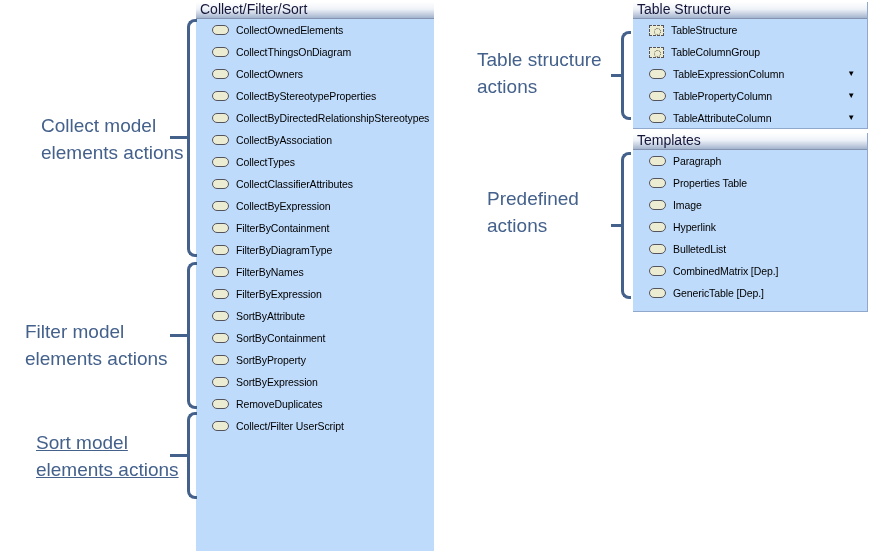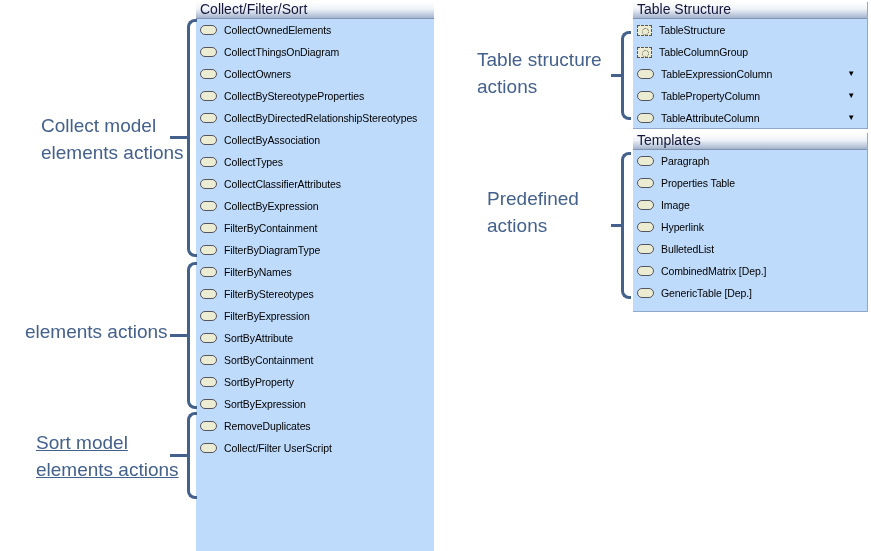--- a/index.html
+++ b/index.html
@@ -11,21 +11,21 @@
   .panel{position:absolute;background:var(--panel-bg,#BFDBFB);}
   .panel-bordered{border-right:1px solid #90A8CC;border-bottom:1px solid #90A8CC;}
   .panel-header{
     height:16px;line-height:15px;font-size:14px;color:var(--header-text,#16163A);
     padding-left:4px;white-space:nowrap;
     background:linear-gradient(180deg,var(--header-top,#FFFFFF) 0%,#EEF2F8 45%,var(--header-bottom,#A4B4CE) 100%);
     border-bottom:1px solid #8494B0;
   }
   .panel-body{position:relative;}
   .row{
-    display:flex;align-items:center;height:22px;padding:0 12px 0 4px;
+    display:flex;align-items:center;height:22px;padding:0 12px 0 16px;
     font-size:10.5px;letter-spacing:-0.1px;color:var(--item-text,#000);
     white-space:nowrap;overflow:hidden;
   }
   .icon{flex:none;margin-right:7px;box-sizing:border-box;}
   .icon-action{
     width:17px;height:10px;border-radius:5px;
     background:var(--icon-fill,#ECECD2);border:1px solid var(--icon-border,#54545E);
   }
   .icon-structure{
     position:relative;width:15px;height:11px;
@@ -102,24 +102,20 @@
         <div class="row">
           <span class="icon icon-action"></span>
           <span class="label">FilterByDiagramType</span>
         </div>
         <div class="row">
           <span class="icon icon-action"></span>
           <span class="label">FilterByNames</span>
         </div>
         <div class="row">
           <span class="icon icon-action"></span>
-          <span class="label">FilterByStereotypes</span>
-        </div>
-        <div class="row">
-          <span class="icon icon-action"></span>
           <span class="label">FilterByExpression</span>
         </div>
         <div class="row">
           <span class="icon icon-action"></span>
           <span class="label">SortByAttribute</span>
         </div>
         <div class="row">
           <span class="icon icon-action"></span>
           <span class="label">SortByContainment</span>
         </div>
@@ -203,20 +199,21 @@
           <span class="label">GenericTable [Dep.]</span>
         </div>
       </div>
   </div>
 
   <div class="annotation" style="left:25px;top:112px;width:160px;margin-left:16px;">
       <div class="ann-line">Collect model</div>
       <div class="ann-line">elements actions</div>
     </div>
   <div class="annotation" style="left:25px;top:318px;width:160px;">
+      <div class="ann-line">Filter model</div>
       <div class="ann-line">elements actions</div>
     </div>
   <div class="annotation" style="left:36px;top:429px;width:150px;text-decoration:underline;">
       <div class="ann-line">Sort model</div>
       <div class="ann-line">elements actions</div>
     </div>
   <div class="annotation" style="left:477px;top:46px;width:145px;">
       <div class="ann-line">Table structure</div>
       <div class="ann-line">actions</div>
     </div>

